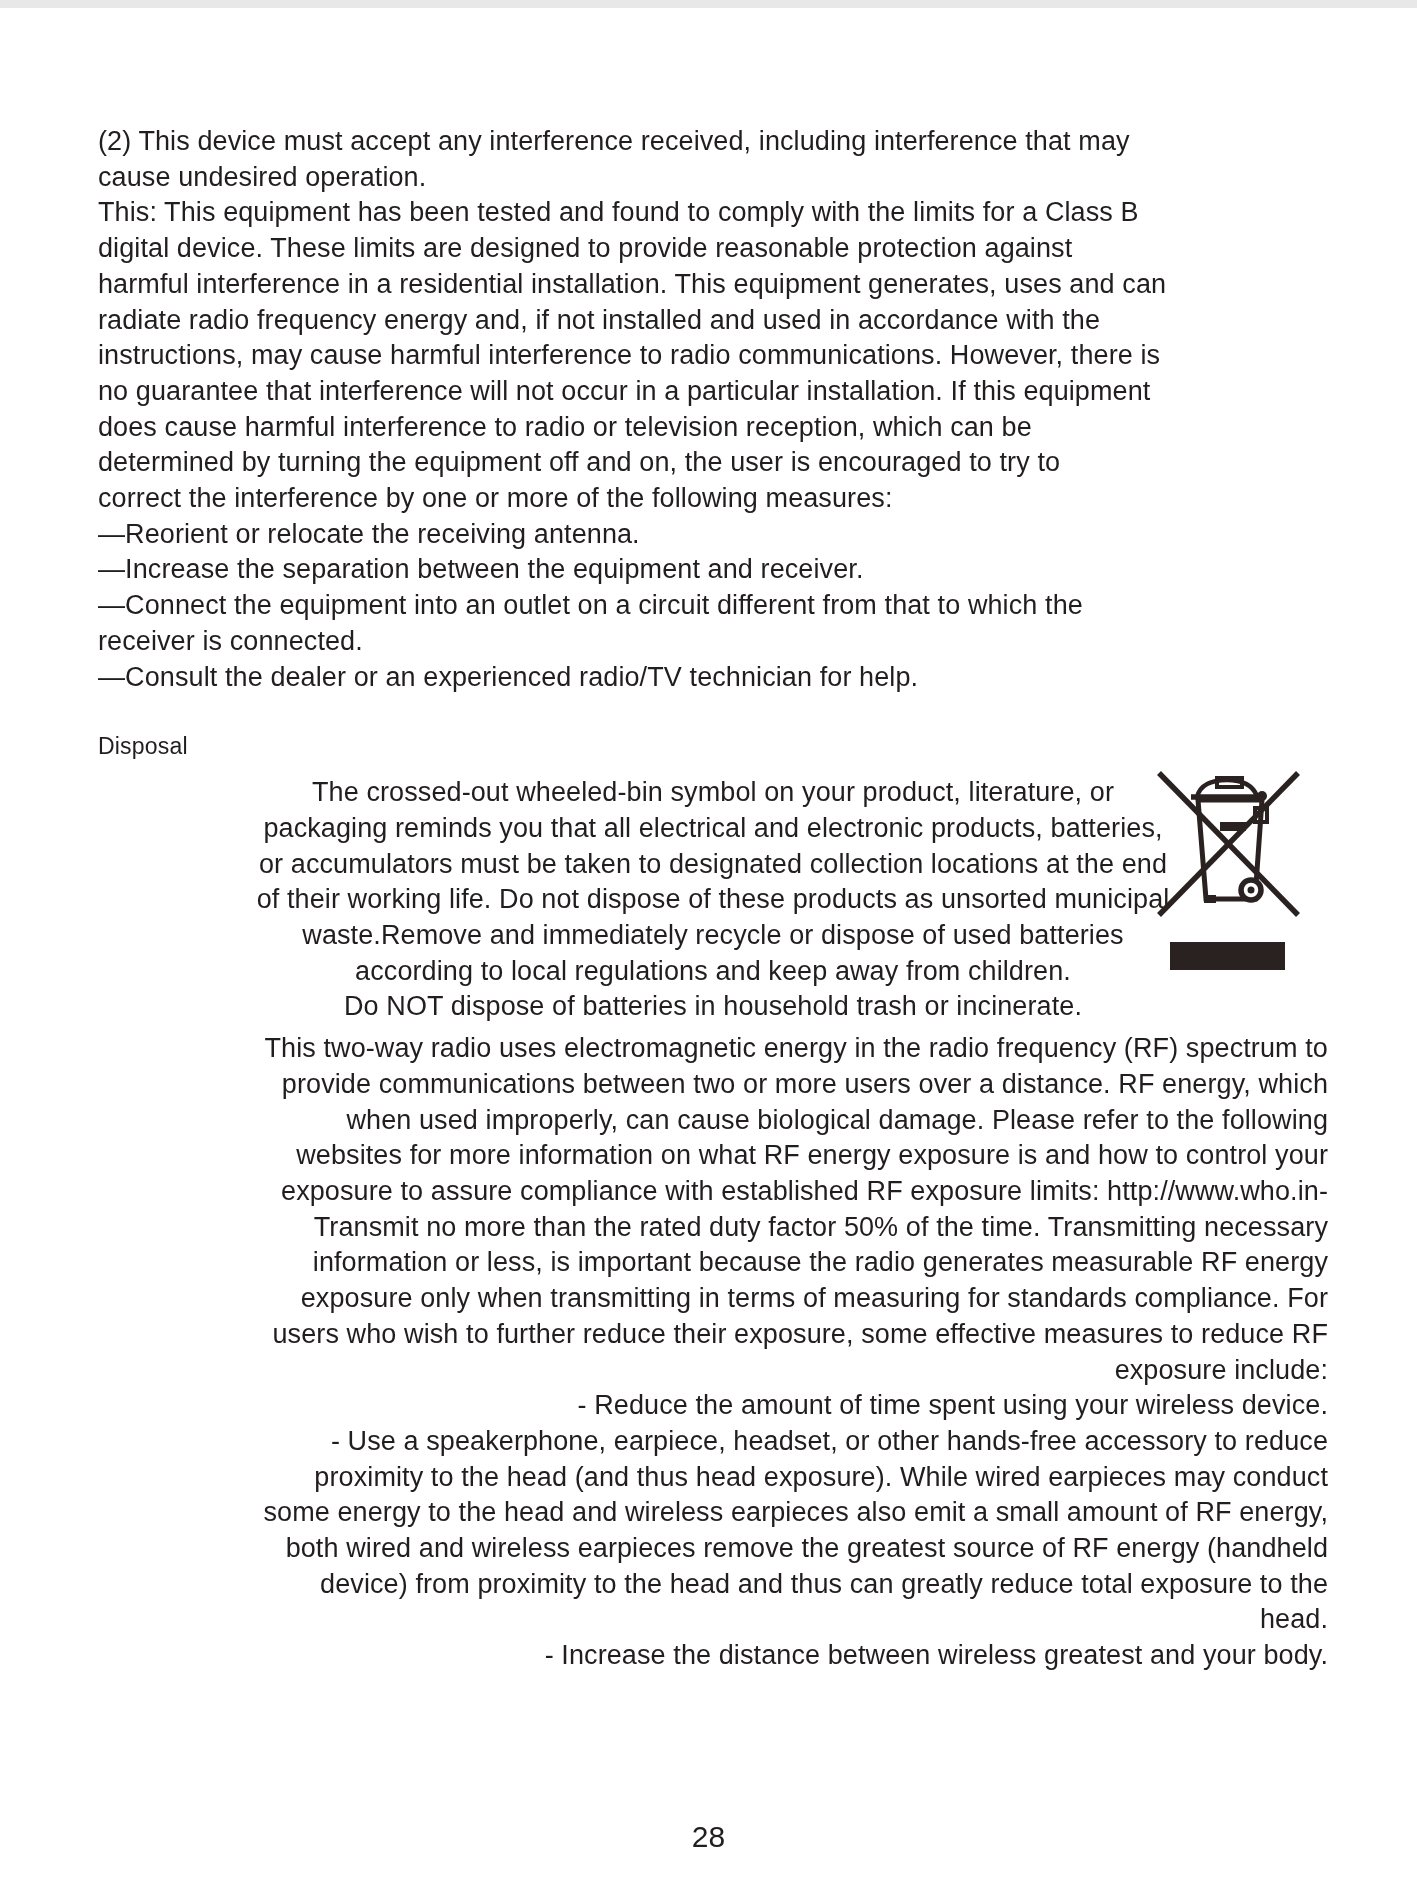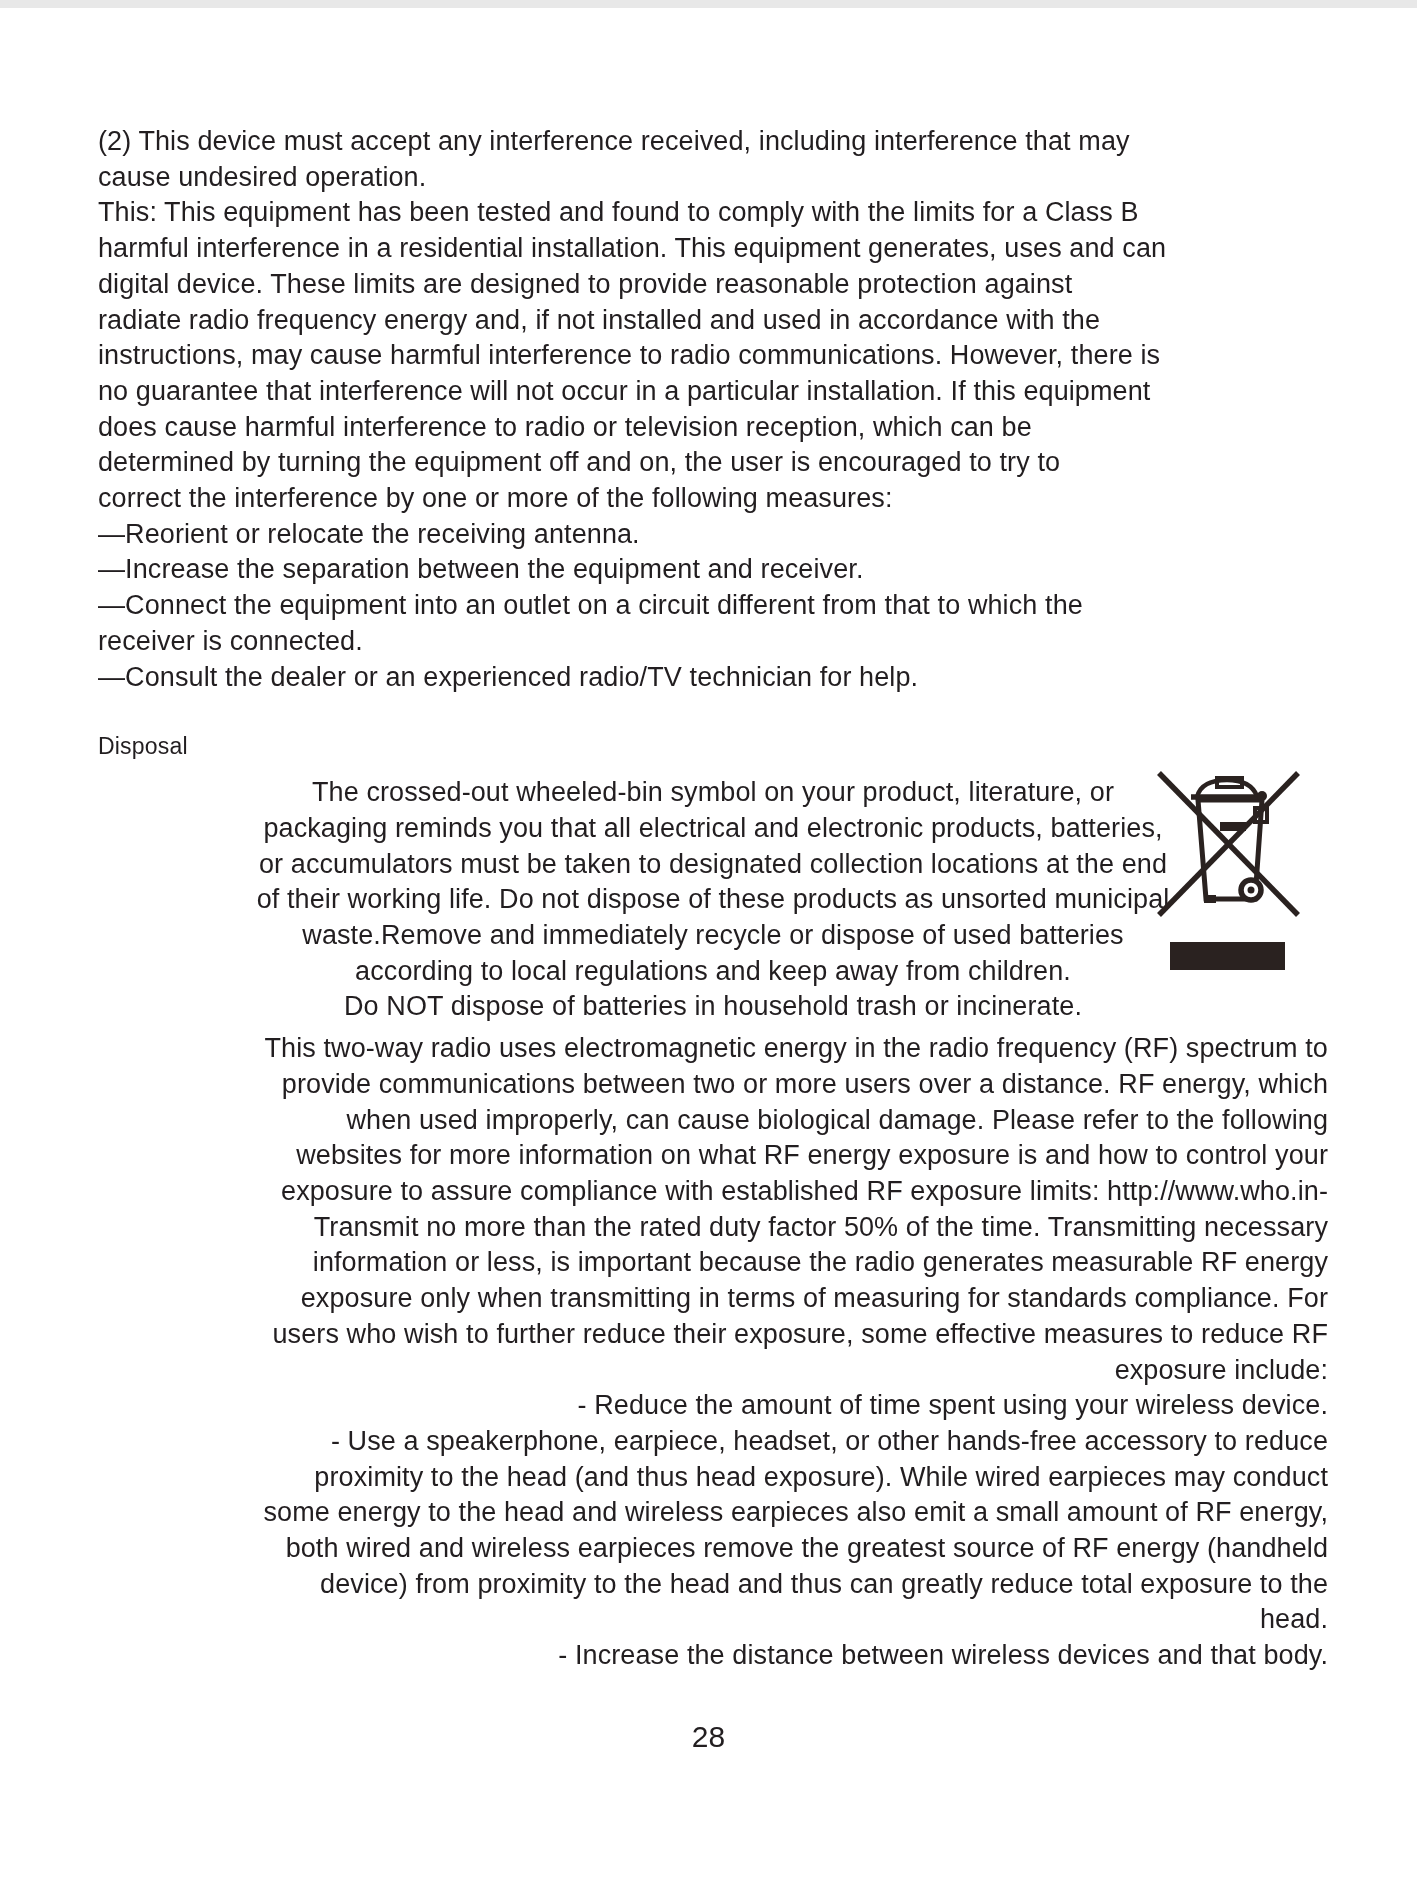--- a/index.html
+++ b/index.html
@@ -44,40 +44,40 @@
   .weee-icon {
     position: absolute;
     left: 1150px;
     top: 761px;
     width: 156px;
     height: 210px;
   }
   .page-number {
     position: absolute;
     left: 0;
-    top: 1710px;
+    top: 1810px;
     width: 100%;
     text-align: center;
     font-size: 30px;
     line-height: 38px;
   }
 </style>
 </head>
 <body>
 
 <div class="page">
 
   <div class="content">
 
     <div class="body-block" id="fcc-block">
         <div class="line">(2) This device must accept any interference received, including interference that may</div>
         <div class="line">cause undesired operation.</div>
         <div class="line">This: This equipment has been tested and found to comply with the limits for a Class B</div>
+        <div class="line">digital device. These limits are designed to provide reasonable protection against</div>
         <div class="line">harmful interference in a residential installation. This equipment generates, uses and can</div>
-        <div class="line">digital device. These limits are designed to provide reasonable protection against</div>
         <div class="line">radiate radio frequency energy and, if not installed and used in accordance with the</div>
         <div class="line">instructions, may cause harmful interference to radio communications. However, there is</div>
         <div class="line">no guarantee that interference will not occur in a particular installation. If this equipment</div>
         <div class="line">does cause harmful interference to radio or television reception, which can be</div>
         <div class="line">determined by turning the equipment off and on, the user is encouraged to try to</div>
         <div class="line">correct the interference by one or more of the following measures:</div>
         <div class="line">—Reorient or relocate the receiving antenna.</div>
         <div class="line">—Increase the separation between the equipment and receiver.</div>
         <div class="line">—Connect the equipment into an outlet on a circuit different from that to which the</div>
         <div class="line">receiver is connected.</div>
@@ -108,21 +108,21 @@
         <div class="line">exposure only when transmitting in terms of measuring for standards compliance. For</div>
         <div class="line">users who wish to further reduce their exposure, some effective measures to reduce RF</div>
         <div class="line">exposure include:</div>
         <div class="line">- Reduce the amount of time spent using your wireless device.</div>
         <div class="line">- Use a speakerphone, earpiece, headset, or other hands-free accessory to reduce</div>
         <div class="line">proximity to the head (and thus head exposure). While wired earpieces may conduct</div>
         <div class="line">some energy to the head and wireless earpieces also emit a small amount of RF energy,</div>
         <div class="line">both wired and wireless earpieces remove the greatest source of RF energy (handheld</div>
         <div class="line">device) from proximity to the head and thus can greatly reduce total exposure to the</div>
         <div class="line">head.</div>
-        <div class="line">- Increase the distance between wireless devices and that body.</div>
+        <div class="line">- Increase the distance between wireless greatest and your body.</div>
       </div>
 
   </div>
 
   <svg class="weee-icon" viewBox="0 0 156 210" aria-hidden="true">
     <g stroke="#2a2220" fill="none">
 
       <line x1="9" y1="4" x2="148" y2="146" stroke-width="5.5"></line>
       <line x1="148" y1="4" x2="9" y2="146" stroke-width="5.5"></line>
 

